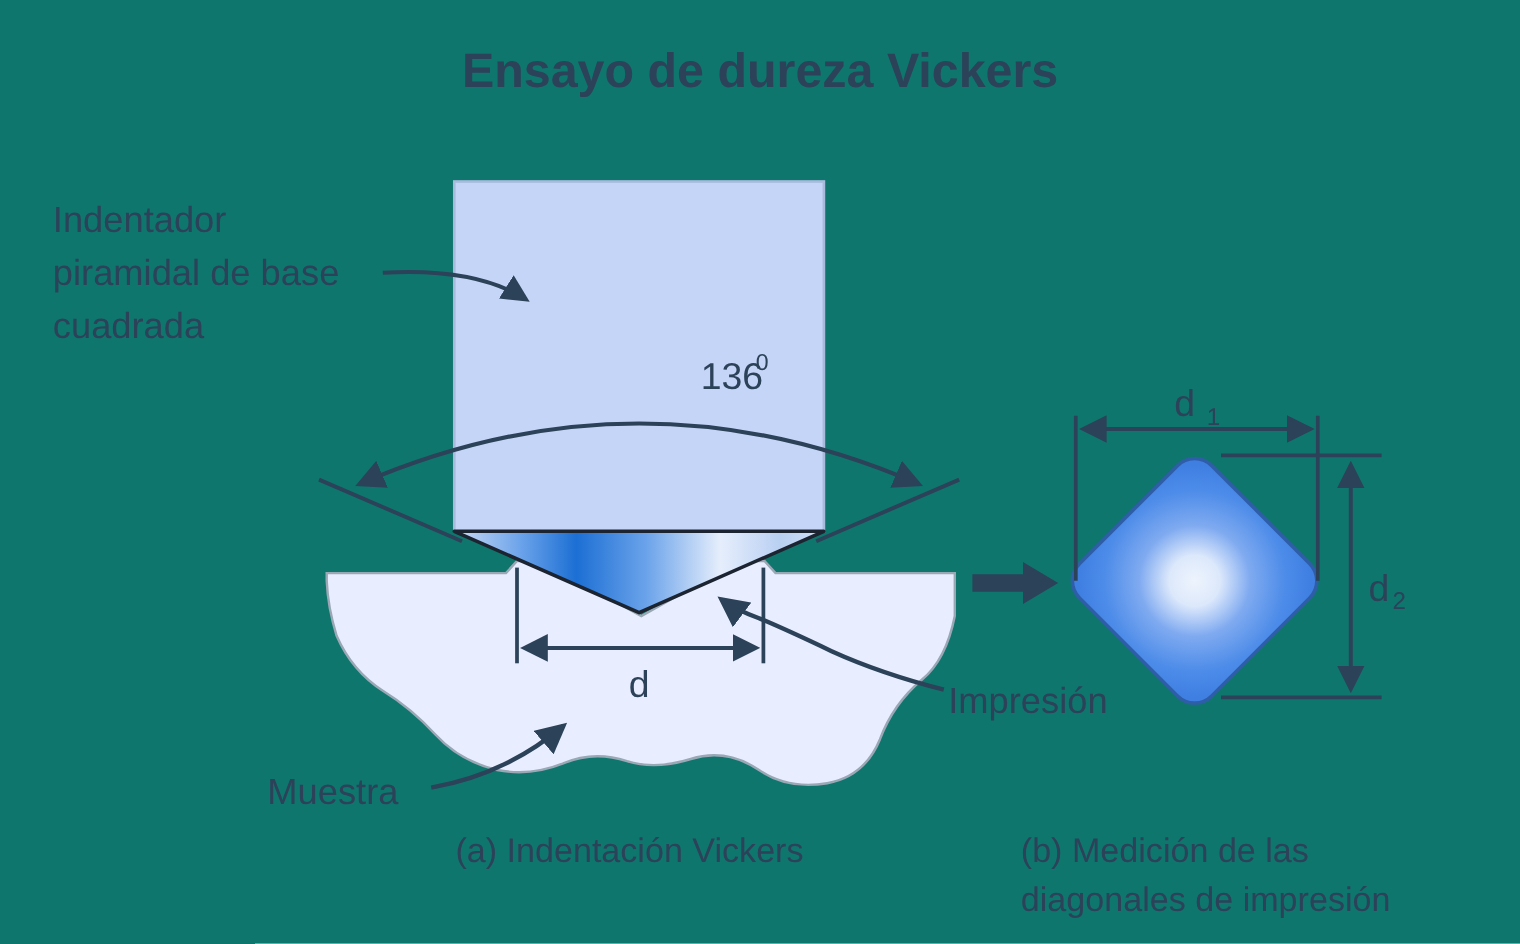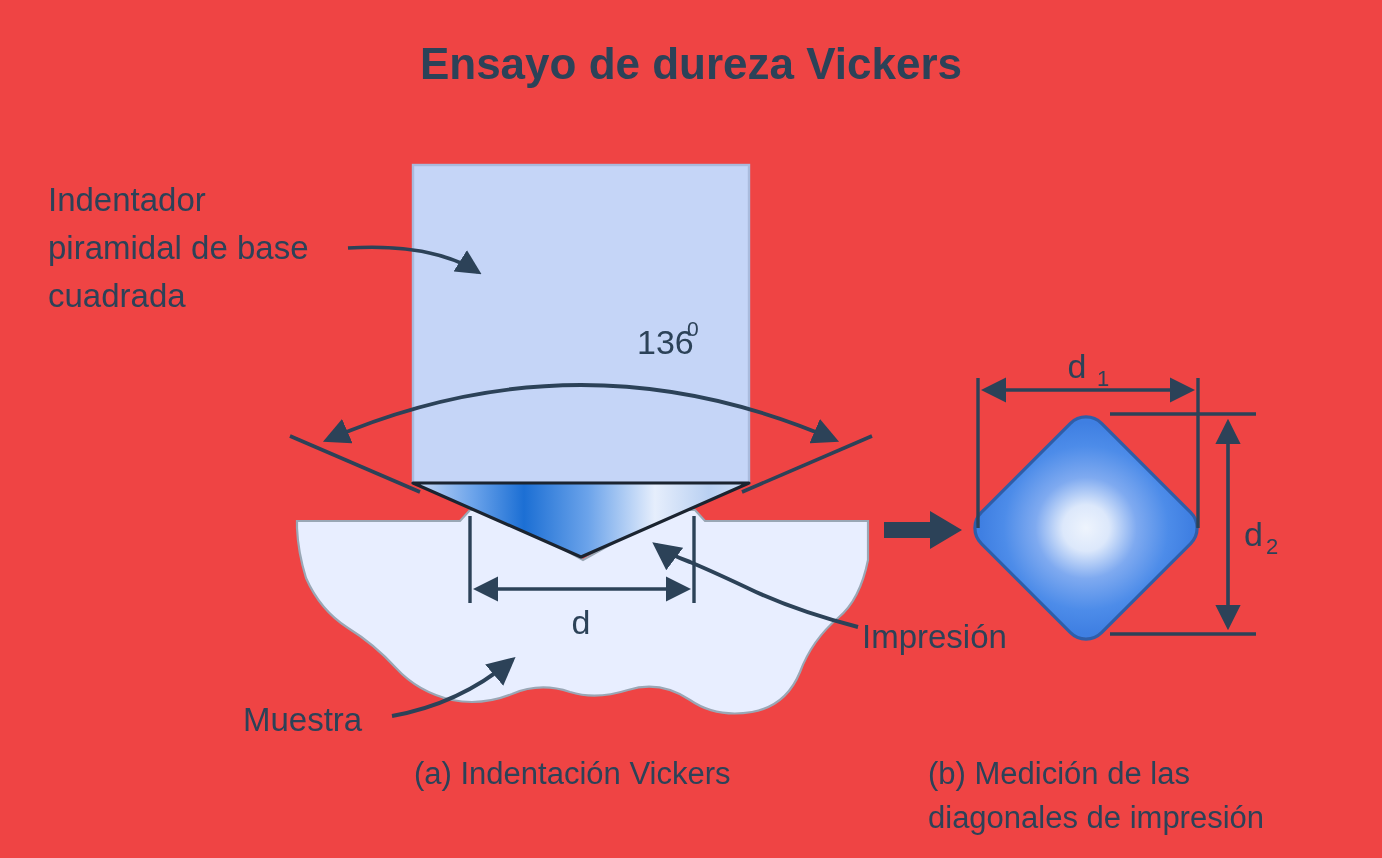--- a/index.html
+++ b/index.html
@@ -7,21 +7,21 @@
     padding: 0;
     background: #ffffff;
   }
   body {
     font-family: "Liberation Sans", sans-serif;
   }
   #page {
     position: relative;
     width: 1382px;
     height: 858px;
-    background: #ef4444;
+    background: #0f766e;
     overflow: hidden;
   }
   #diagram-svg {
     position: absolute;
     left: 0;
     top: 0;
     width: 1382px;
     height: 858px;
   }
   .ttl {

